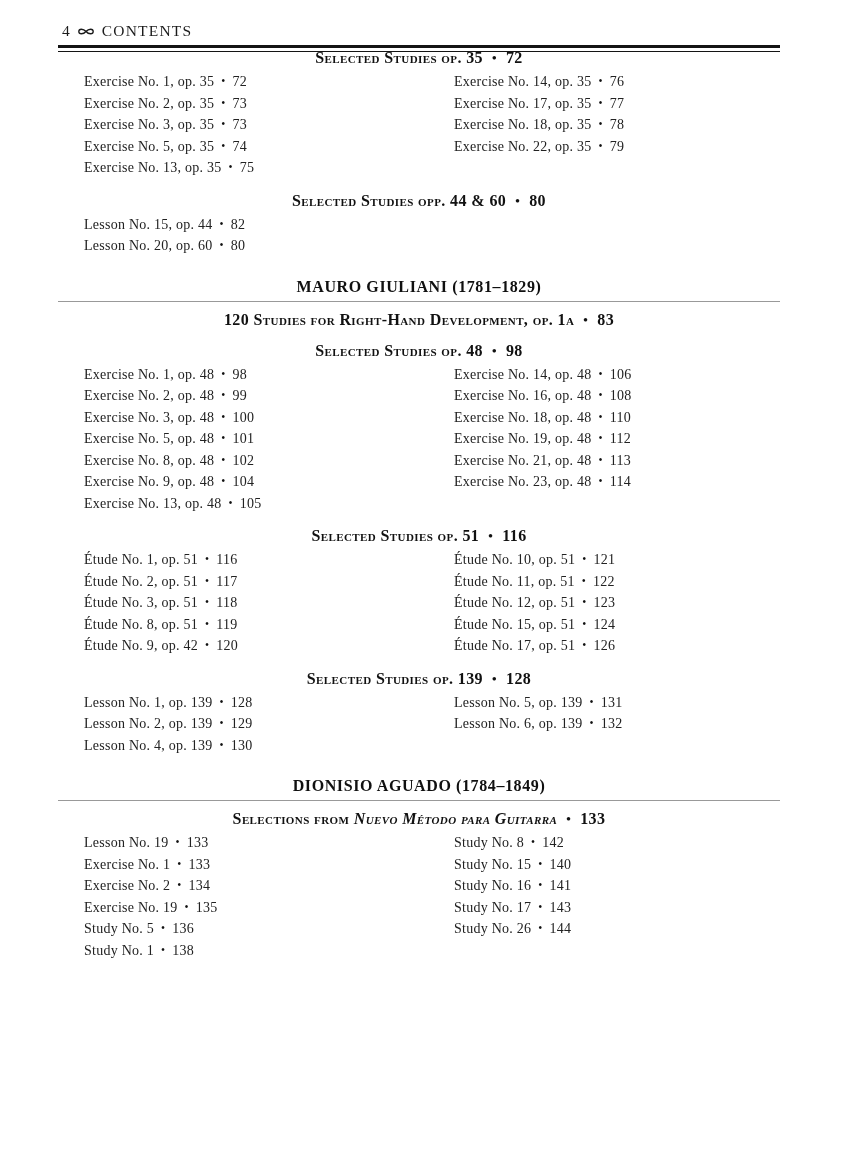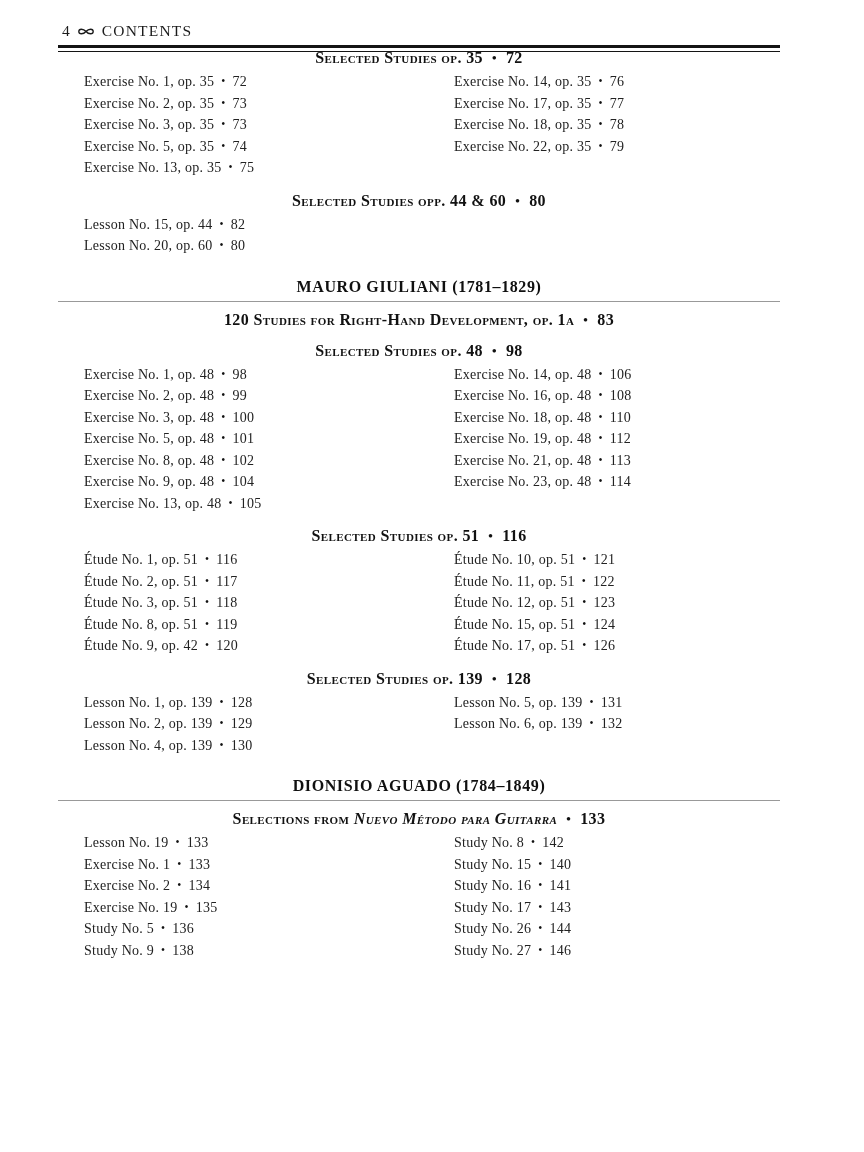--- a/index.html
+++ b/index.html
@@ -144,26 +144,25 @@
       <div class="composer-heading">DIONISIO AGUADO (1784–1849)</div>
       <div class="composer-rule"></div>
       <div class="study-heading tight"><span>Selections from </span><span class="h-italic">Nuevo Método para Guitarra</span><span class="h-bullet">•</span><span>133</span></div>
       <div class="cols">
         <ul>
           <li><span>Lesson No. 19</span><span class="e-bullet">•</span><span>133</span></li>
           <li><span>Exercise No. 1</span><span class="e-bullet">•</span><span>133</span></li>
           <li><span>Exercise No. 2</span><span class="e-bullet">•</span><span>134</span></li>
           <li><span>Exercise No. 19</span><span class="e-bullet">•</span><span>135</span></li>
           <li><span>Study No. 5</span><span class="e-bullet">•</span><span>136</span></li>
-          <li><span>Study No. 9</span><span class="e-bullet">•</span><span>138</span></li>
+          <li><span>Study No. 1</span><span class="e-bullet">•</span><span>138</span></li>
         </ul>
         <ul>
           <li><span>Study No. 8</span><span class="e-bullet">•</span><span>142</span></li>
           <li><span>Study No. 15</span><span class="e-bullet">•</span><span>140</span></li>
           <li><span>Study No. 16</span><span class="e-bullet">•</span><span>141</span></li>
           <li><span>Study No. 17</span><span class="e-bullet">•</span><span>143</span></li>
           <li><span>Study No. 26</span><span class="e-bullet">•</span><span>144</span></li>
-          <li><span>Study No. 27</span><span class="e-bullet">•</span><span>146</span></li>
         </ul>
       </div>
     </main>
 
 </div>
 
 </body></html>

